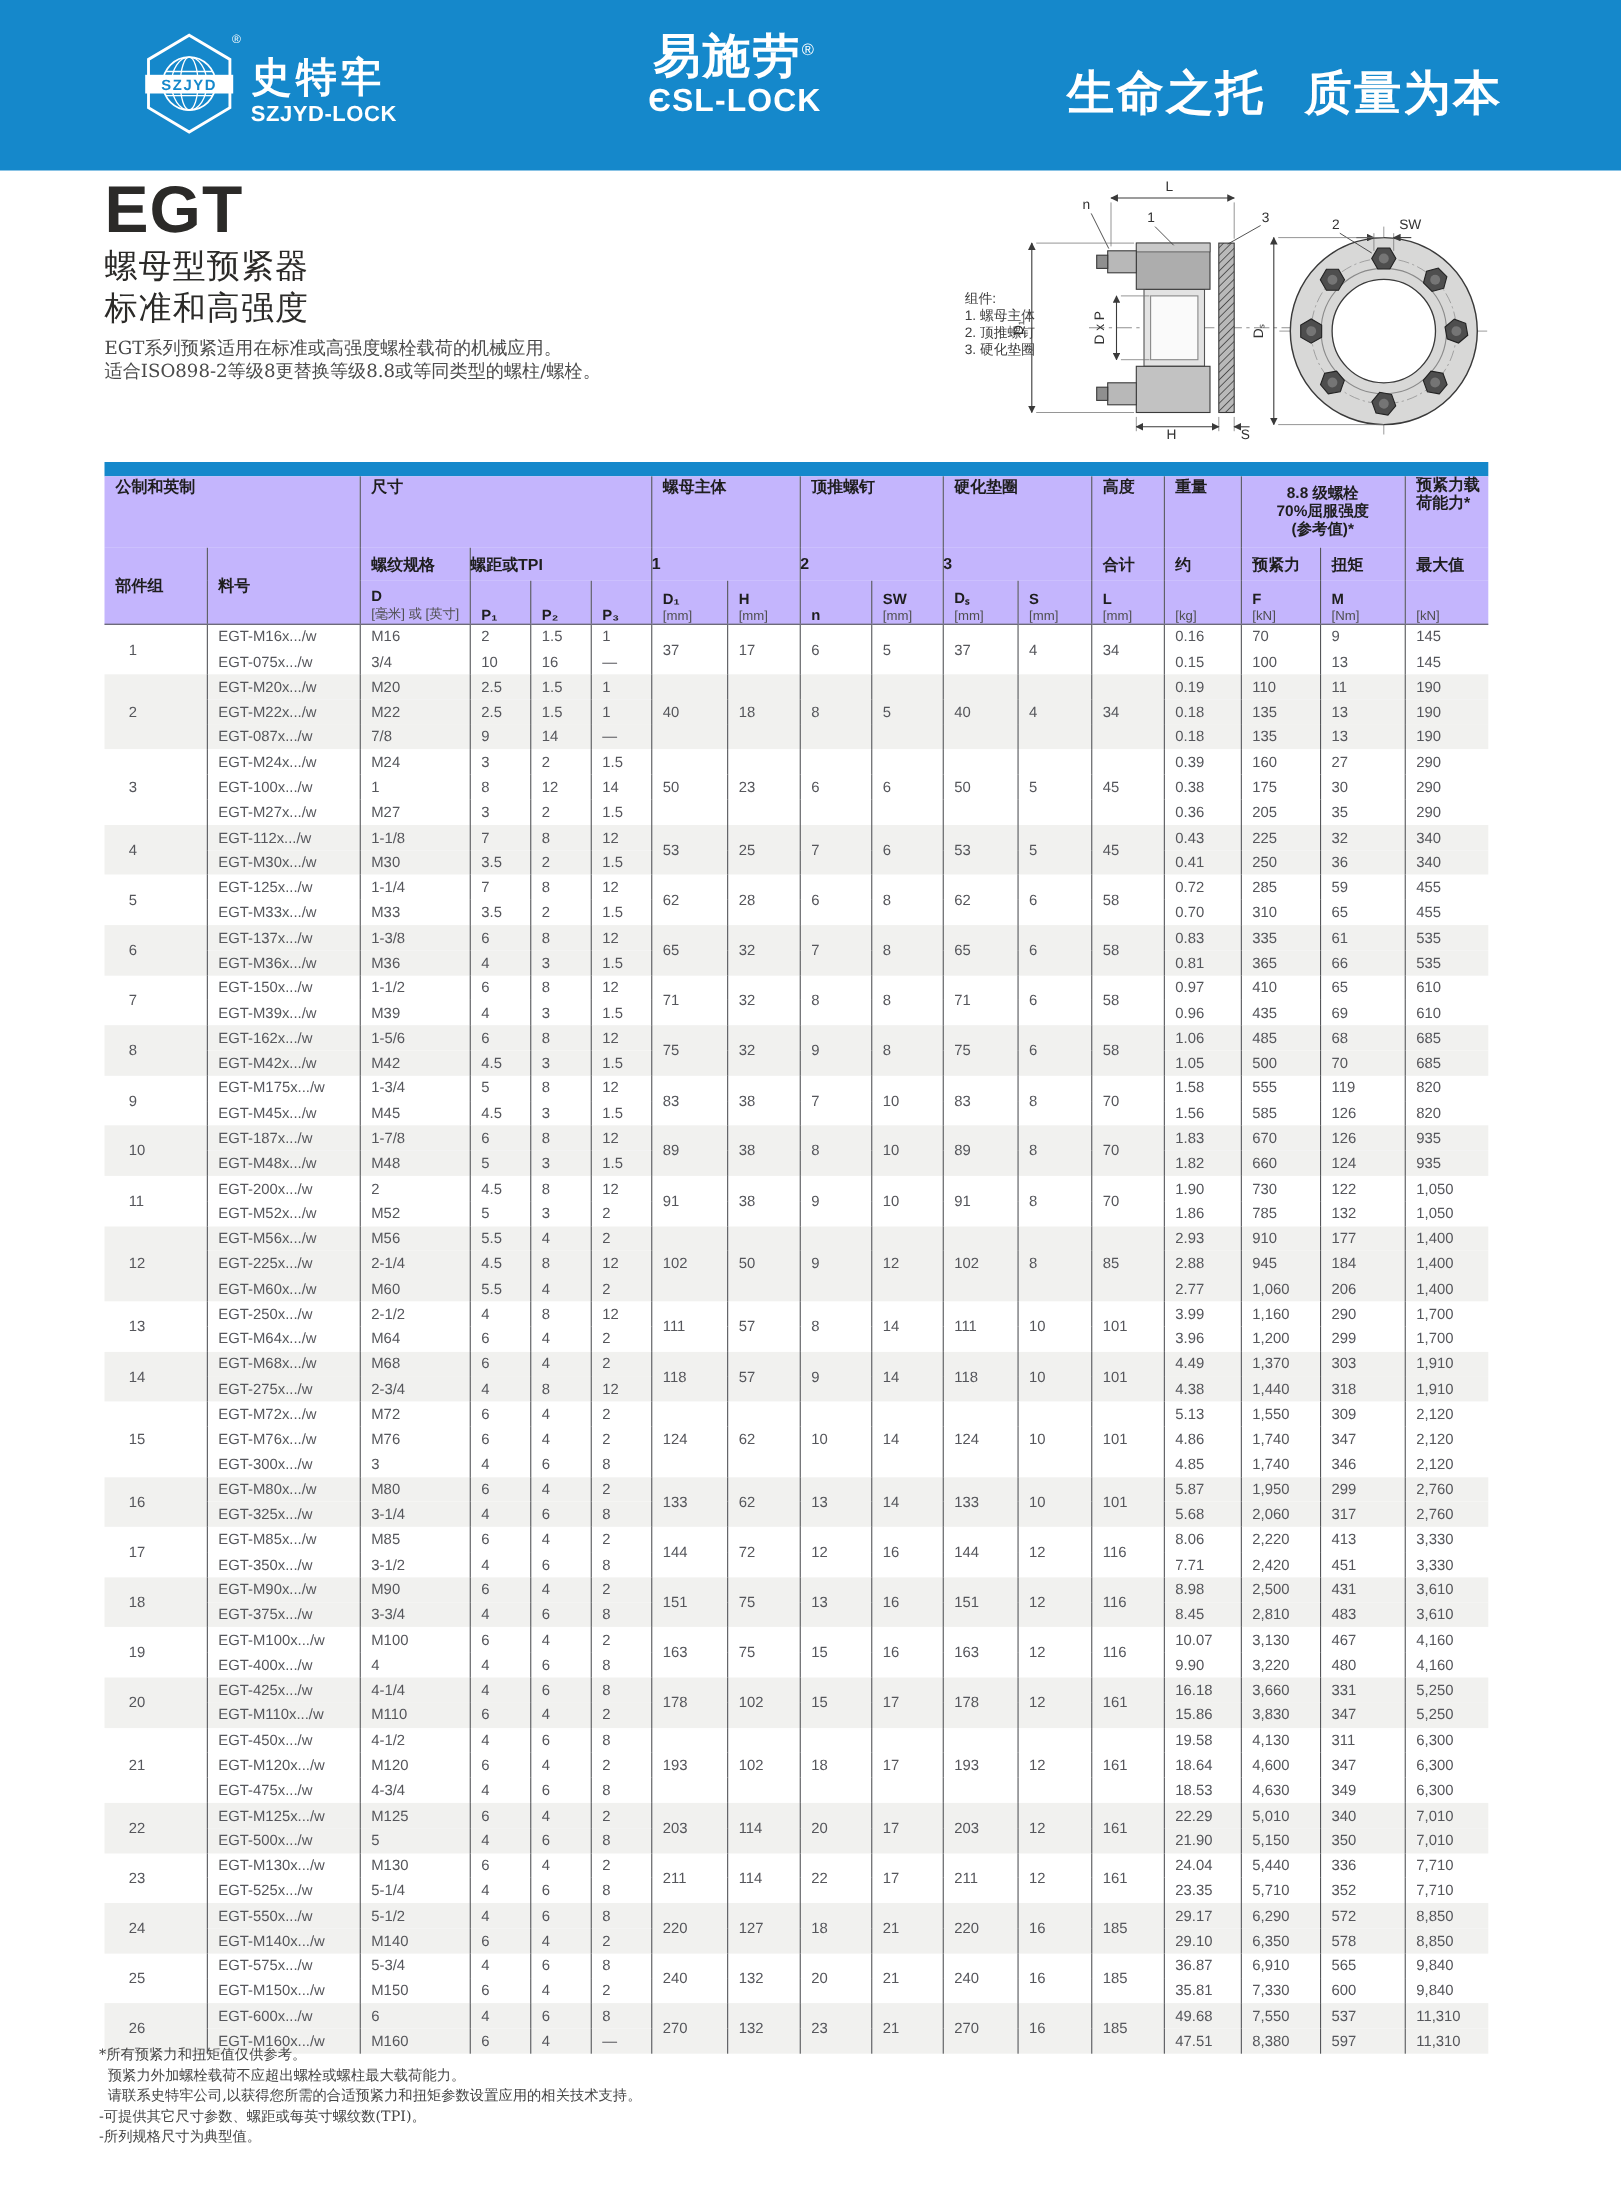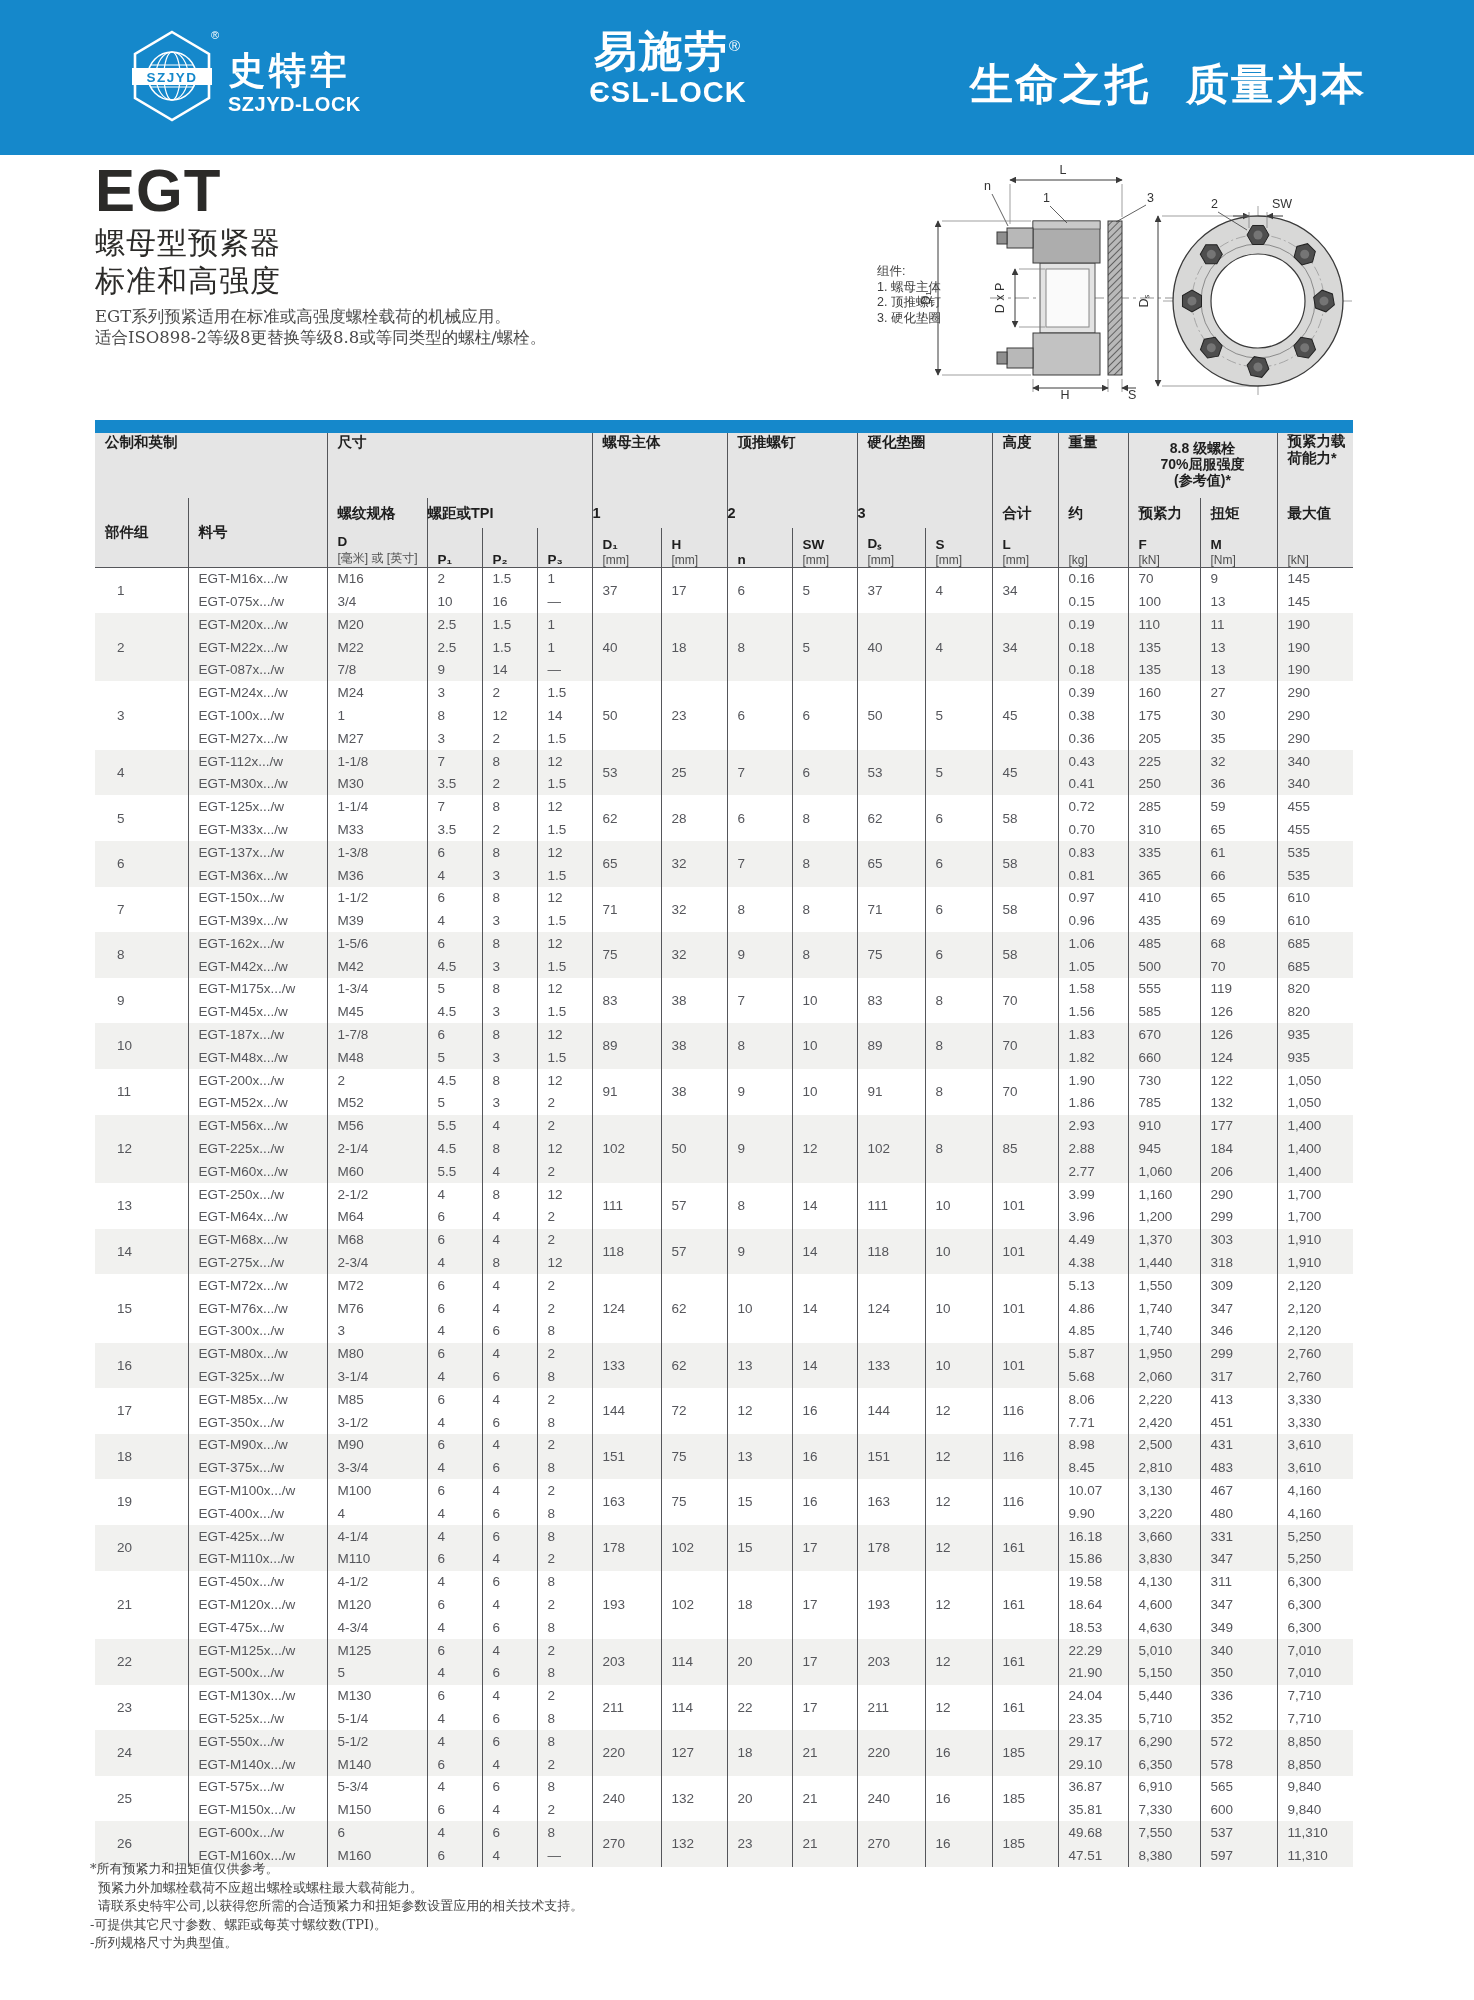--- a/index.html
+++ b/index.html
@@ -23,21 +23,21 @@
   .sub{font-size:30px;line-height:38px;letter-spacing:1px;color:#2b2a28;}
   .desc{margin-top:6px;font-family:"DejaVu Serif",serif;font-size:16.5px;line-height:21px;color:#4a4a4a;}
   
   .legend{position:absolute;left:862px;top:264px;font-size:12.5px;color:#3e3e3e;line-height:15.5px;margin-left:15px;}
   .drawing{position:absolute;left:900px;top:150px;}
   .drawing text{font-size:12.5px;fill:#333;}
   
   .table-wrap{position:absolute;left:95px;top:420px;width:1258px;}
   .topbar{height:13px;background:#1588cb;}
   table.tbl{border-collapse:collapse;table-layout:fixed;width:1258px;}
-  .tbl thead th{background:#e5e5e5;font-weight:bold;color:#1e1e1e;text-align:left;padding:0 0 0 10px;}
+  .tbl thead th{background:#c4b5fd;font-weight:bold;color:#1e1e1e;text-align:left;padding:0 0 0 10px;}
   .rA th{height:58px;vertical-align:top;padding-top:9px;font-size:14.5px;}
   .rA th.c88{text-align:center;padding:7px 0 0 0;line-height:16px;white-space:pre-line;font-size:14px;}
   .rA th.cap{white-space:pre-line;line-height:17px;}
   .rB th{height:30px;vertical-align:middle;font-size:14.5px;}
   .rB th.ctr{text-align:left;padding:0;}
   .rB th[rowspan]{vertical-align:middle;border-bottom:1px solid #55565a;}
   .rC th{height:39px;vertical-align:bottom;padding-bottom:5px;border-bottom:1px solid #55565a;}
   .rC .lt{font-size:13.5px;font-weight:bold;}
   .rC .un{font-size:12px;font-weight:normal;color:#4e4e4e;margin-top:1px;}
   .rA th.gs{border-left:1px solid #55565a;}

